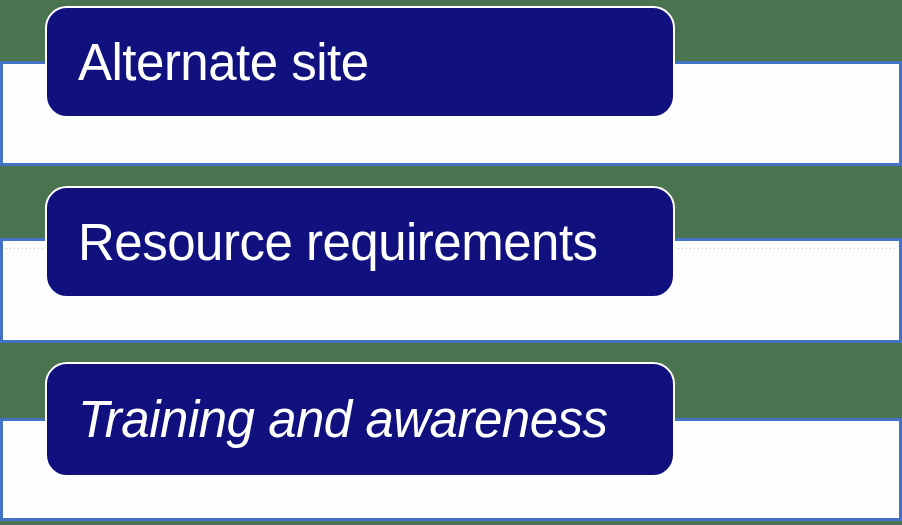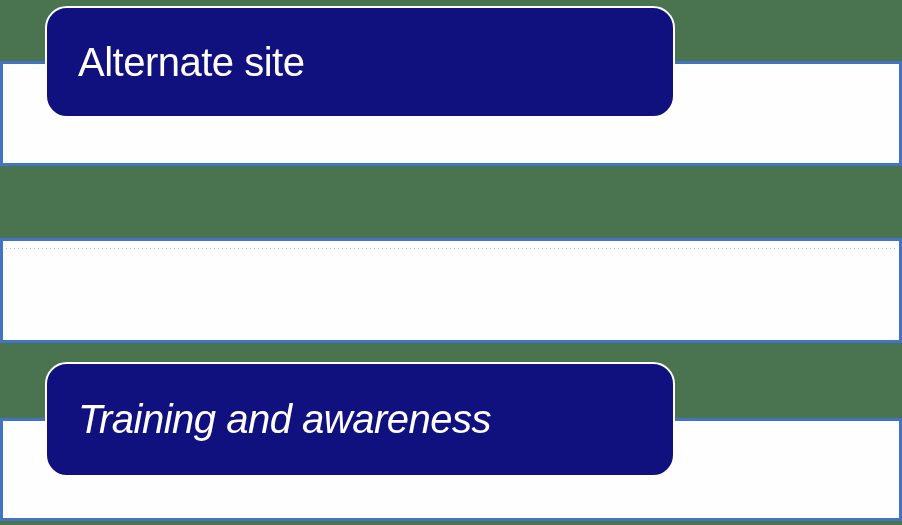--- a/index.html
+++ b/index.html
@@ -51,21 +51,21 @@
     z-index: 2;
     display: flex;
     align-items: center;
     padding-left: 31px;
   }
   .item-box-1 { top: 6px;   height: 112px; }
   .item-box-2 { top: 186px; height: 112px; }
   .item-box-3 { top: 362px; height: 115px; font-style: italic; }
   .item-label {
     color: var(--text, #FFFFFF);
-    font-size: 40px;
+    font-size: 51px;
     font-weight: 400;
     letter-spacing: -0.5px;
     white-space: nowrap;
   }
 </style>
 </head>
 <body>
 
 <div class="canvas" style="--bg: #4A734F; --band-fill: #FEFEFF; --band-border: #4472C4; --box-fill: #10117E; --box-outline: #FFFFFF; --text: #FFFFFF; --dot: #BFBFBF;">
 
@@ -74,18 +74,21 @@
   <div class="band band-2">
     <div class="dotted-line"></div>
   </div>
 
   <div class="band band-3"></div>
 
   <div class="item-box item-box-1">
     <span class="item-label">Alternate site</span>
   </div>
 
+  <div class="item-box item-box-2">
+    <span class="item-label">Resource requirements</span>
+  </div>
 
   <div class="item-box item-box-3">
     <span class="item-label">Training and awareness</span>
   </div>
 
 </div>
 
 </body></html>

